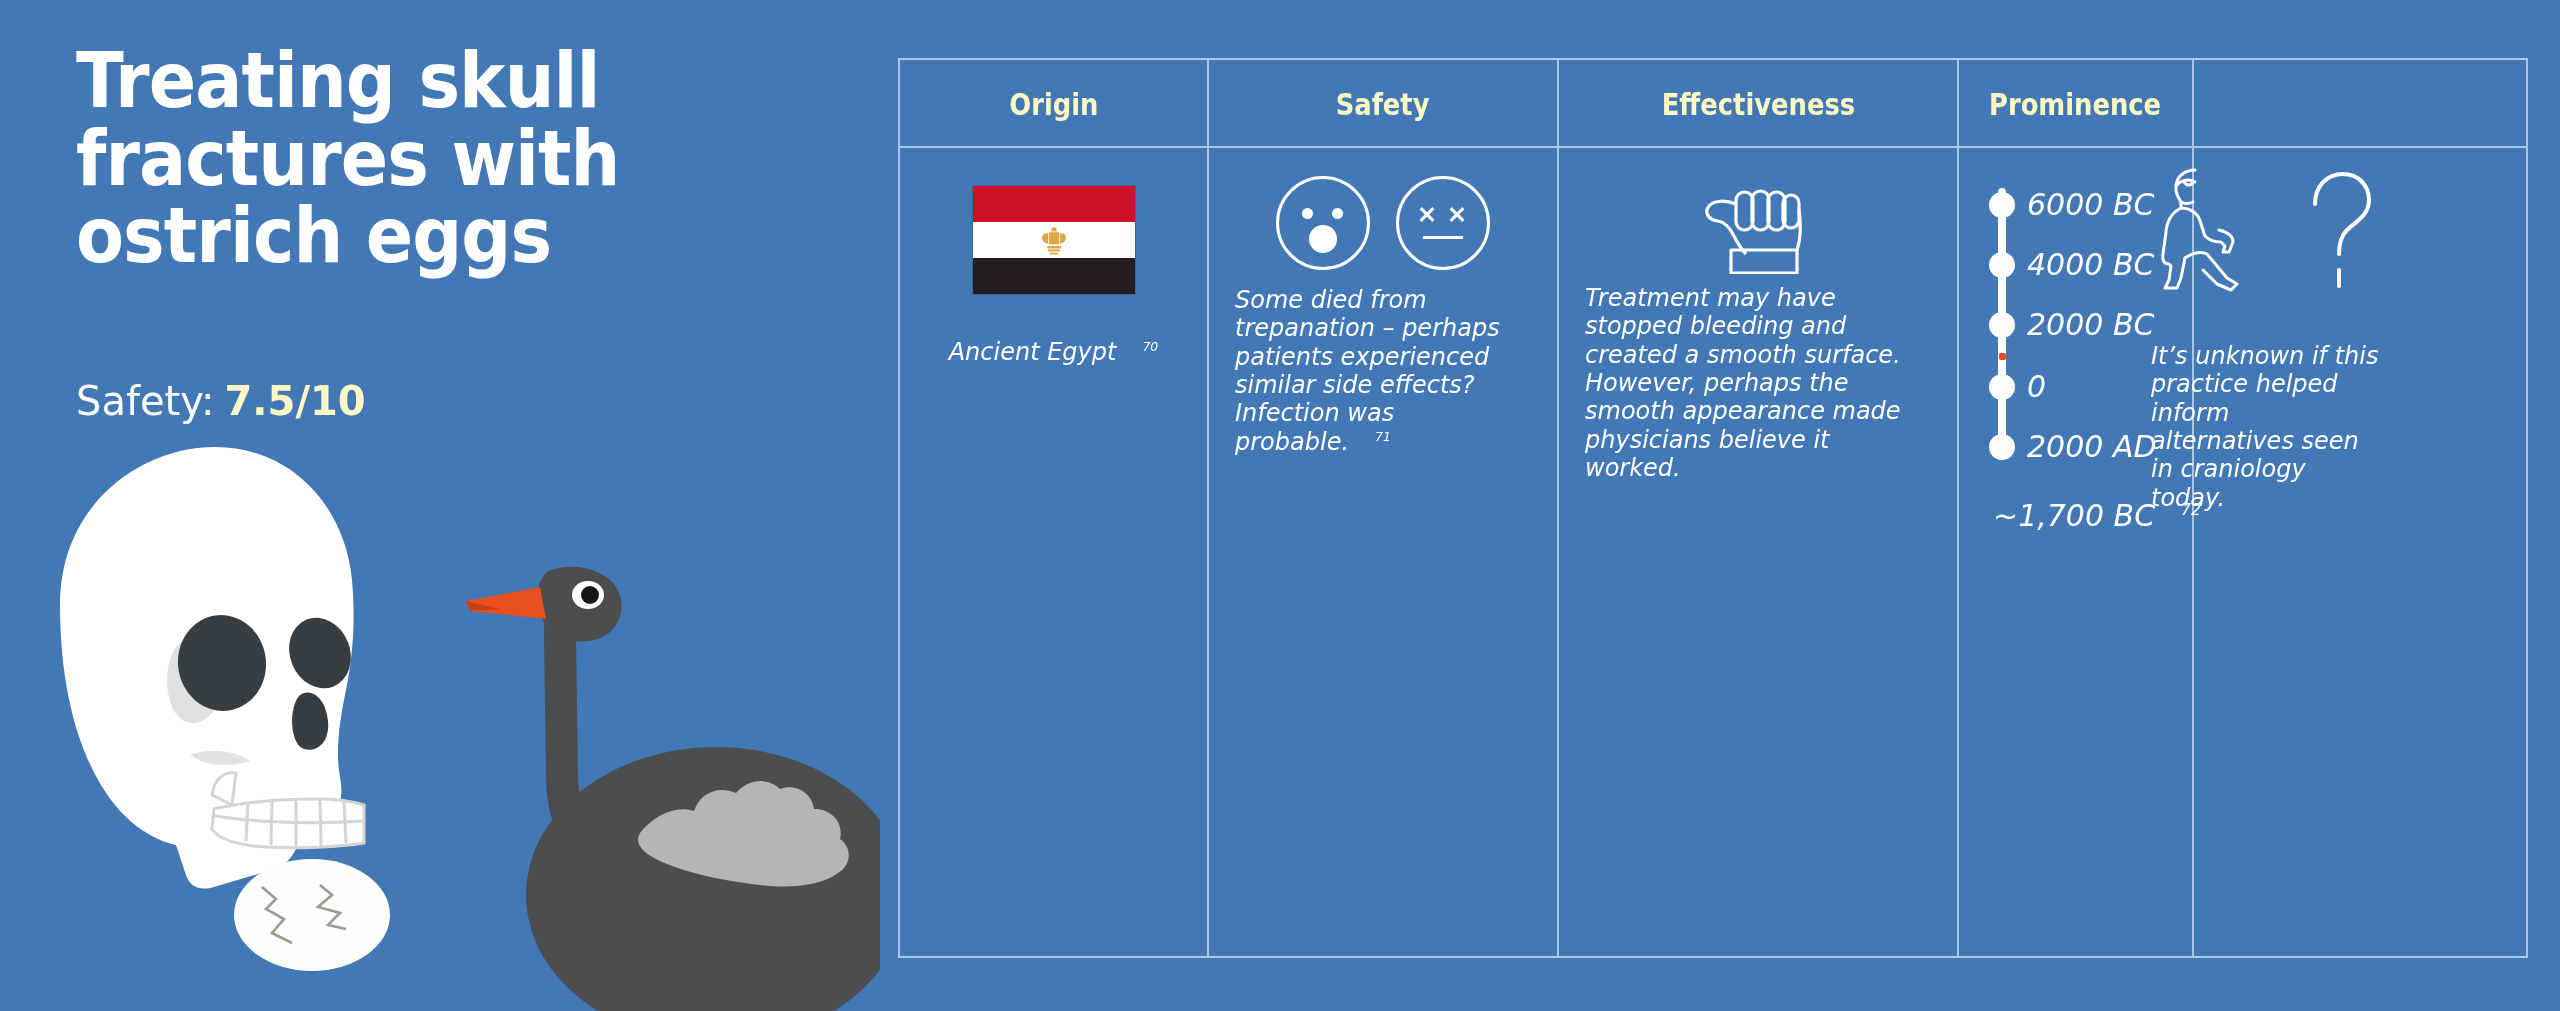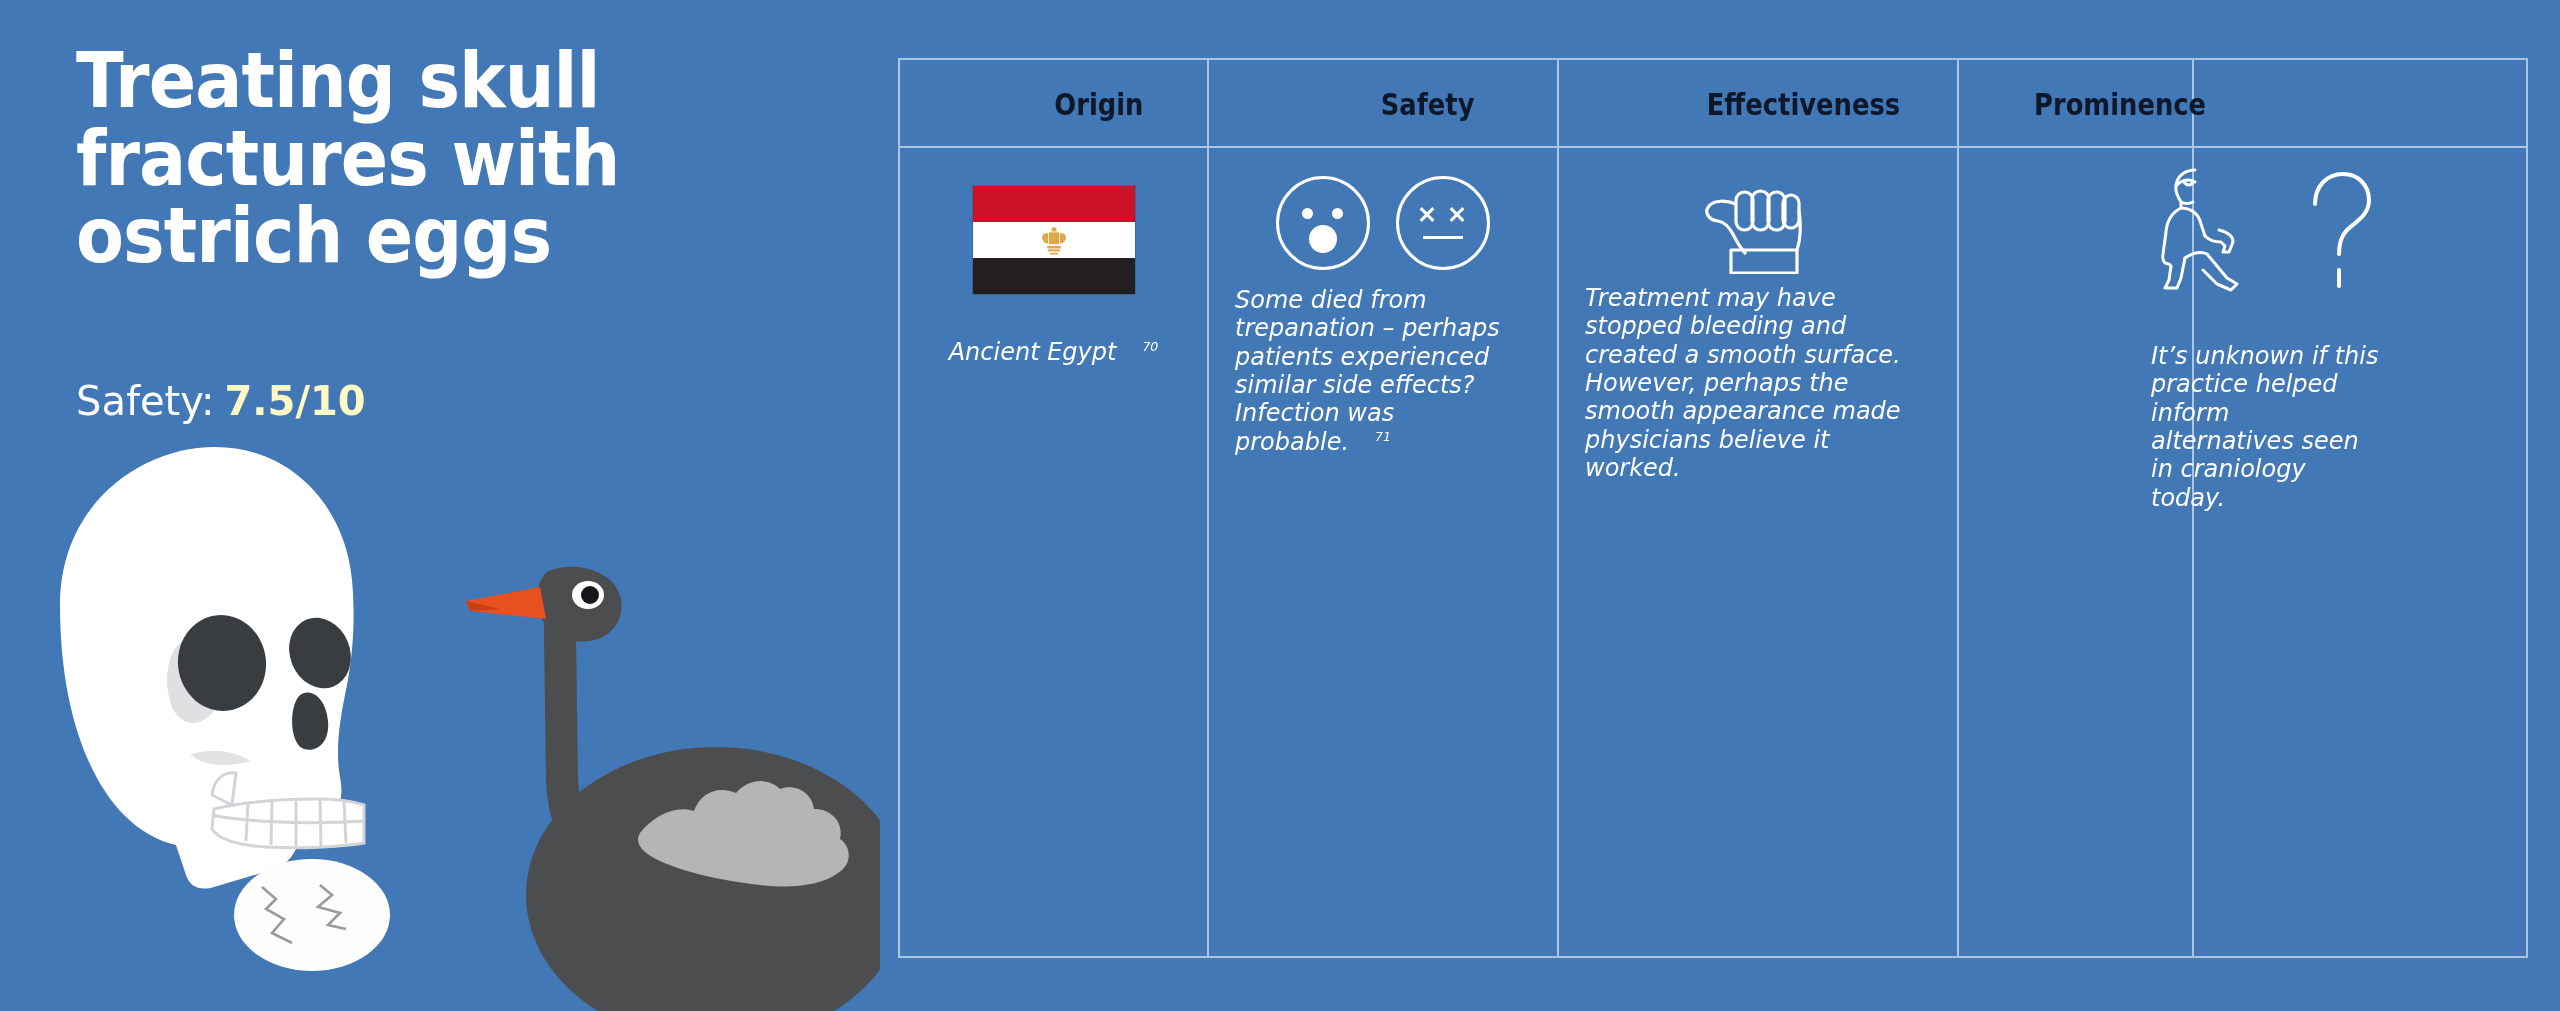--- a/index.html
+++ b/index.html
@@ -46,25 +46,24 @@
     box-sizing:border-box;
   }
   .thead{
     position:absolute;left:0;top:0;width:100%;height:88px;
     border-bottom:2px solid #a9c6e4;box-sizing:border-box;
   }
   .col-div{position:absolute;top:0;bottom:0;width:2px;background:#a9c6e4;}
   .th{
     position:absolute;top:0;height:88px;
     display:flex;align-items:center;justify-content:center;
-    color:#0f172a;font-weight:bold;font-size:30px;
+    color:#fef9c3;font-weight:bold;font-size:30px;
     font-family:"DejaVu Sans","Liberation Sans",sans-serif;
     transform-origin:center;
     letter-spacing:0px;
-    margin-left:45px;
   }
   .th span{transform:scaleX(0.86);display:inline-block;white-space:nowrap;}
 
   .cell{
     position:absolute;top:88px;bottom:0;
     box-sizing:border-box;
     color:#ffffff;
   }
   .cell-body{
     font-style:italic;
@@ -294,20 +293,41 @@
             <path d="M38 34 C28 30 16 30 11 36 C6 42 10 50 20 51
                      C27 52 32 58 36 66 C40 74 44 80 48 84"></path>
             <path d="M101 40 C103 54 103 68 99 80"></path>
             <rect x="33" y="80" width="66" height="23"></rect>
           </g>
         </svg>
       </div>
       <div class="eff-text cell-body">Treatment may have stopped bleeding and created a smooth surface. However, perhaps the smooth appearance made physicians believe it worked.</div>
     </div>
 
+    <div class="cell" id="c3">
+      <div class="timeline">
+        <div class="tl-line"></div>
+        <div class="tl-dot" style="top:14px"></div>
+        <div class="tl-dot" style="top:74px"></div>
+        <div class="tl-dot" style="top:134px"></div>
+        <div class="tl-red" style="top:175px"></div>
+        <div class="tl-dot" style="top:196px"></div>
+        <div class="tl-dot" style="top:256px"></div>
+
+        <div class="tl-label" style="top:9px">6000 BC</div>
+        <div class="tl-label" style="top:69px">4000 BC</div>
+        <div class="tl-label" style="top:129px">2000 BC</div>
+        <div class="tl-label" style="top:191px">0</div>
+        <div class="tl-label" style="top:251px">2000 AD</div>
+
+        <div class="tl-note">
+          <span>~1,700 BC</span><sup>72</sup>
+        </div>
+      </div>
+    </div>
 
     <div class="cell" id="c4">
       <div class="evo-icons">
         <svg width="106" height="130" viewBox="0 0 106 130">
           <g fill="none" stroke="#ffffff" stroke-width="3" stroke-linejoin="round" stroke-linecap="round">
             <path d="M44 8 C34 8 26 14 25 24 C24 32 28 36 30 40 L30 46
                      C22 50 16 58 15 70 L12 92 C11 98 13 102 18 102
                      L20 104 L18 118 L14 126 L26 126 L30 116 L34 96"></path>
             <path d="M30 46 C40 46 48 52 50 62 L54 74"></path>
             <path d="M54 74 C58 78 64 80 70 80 L74 84 L72 90 L78 90 L82 80 C82 74 76 70 68 68"></path>

